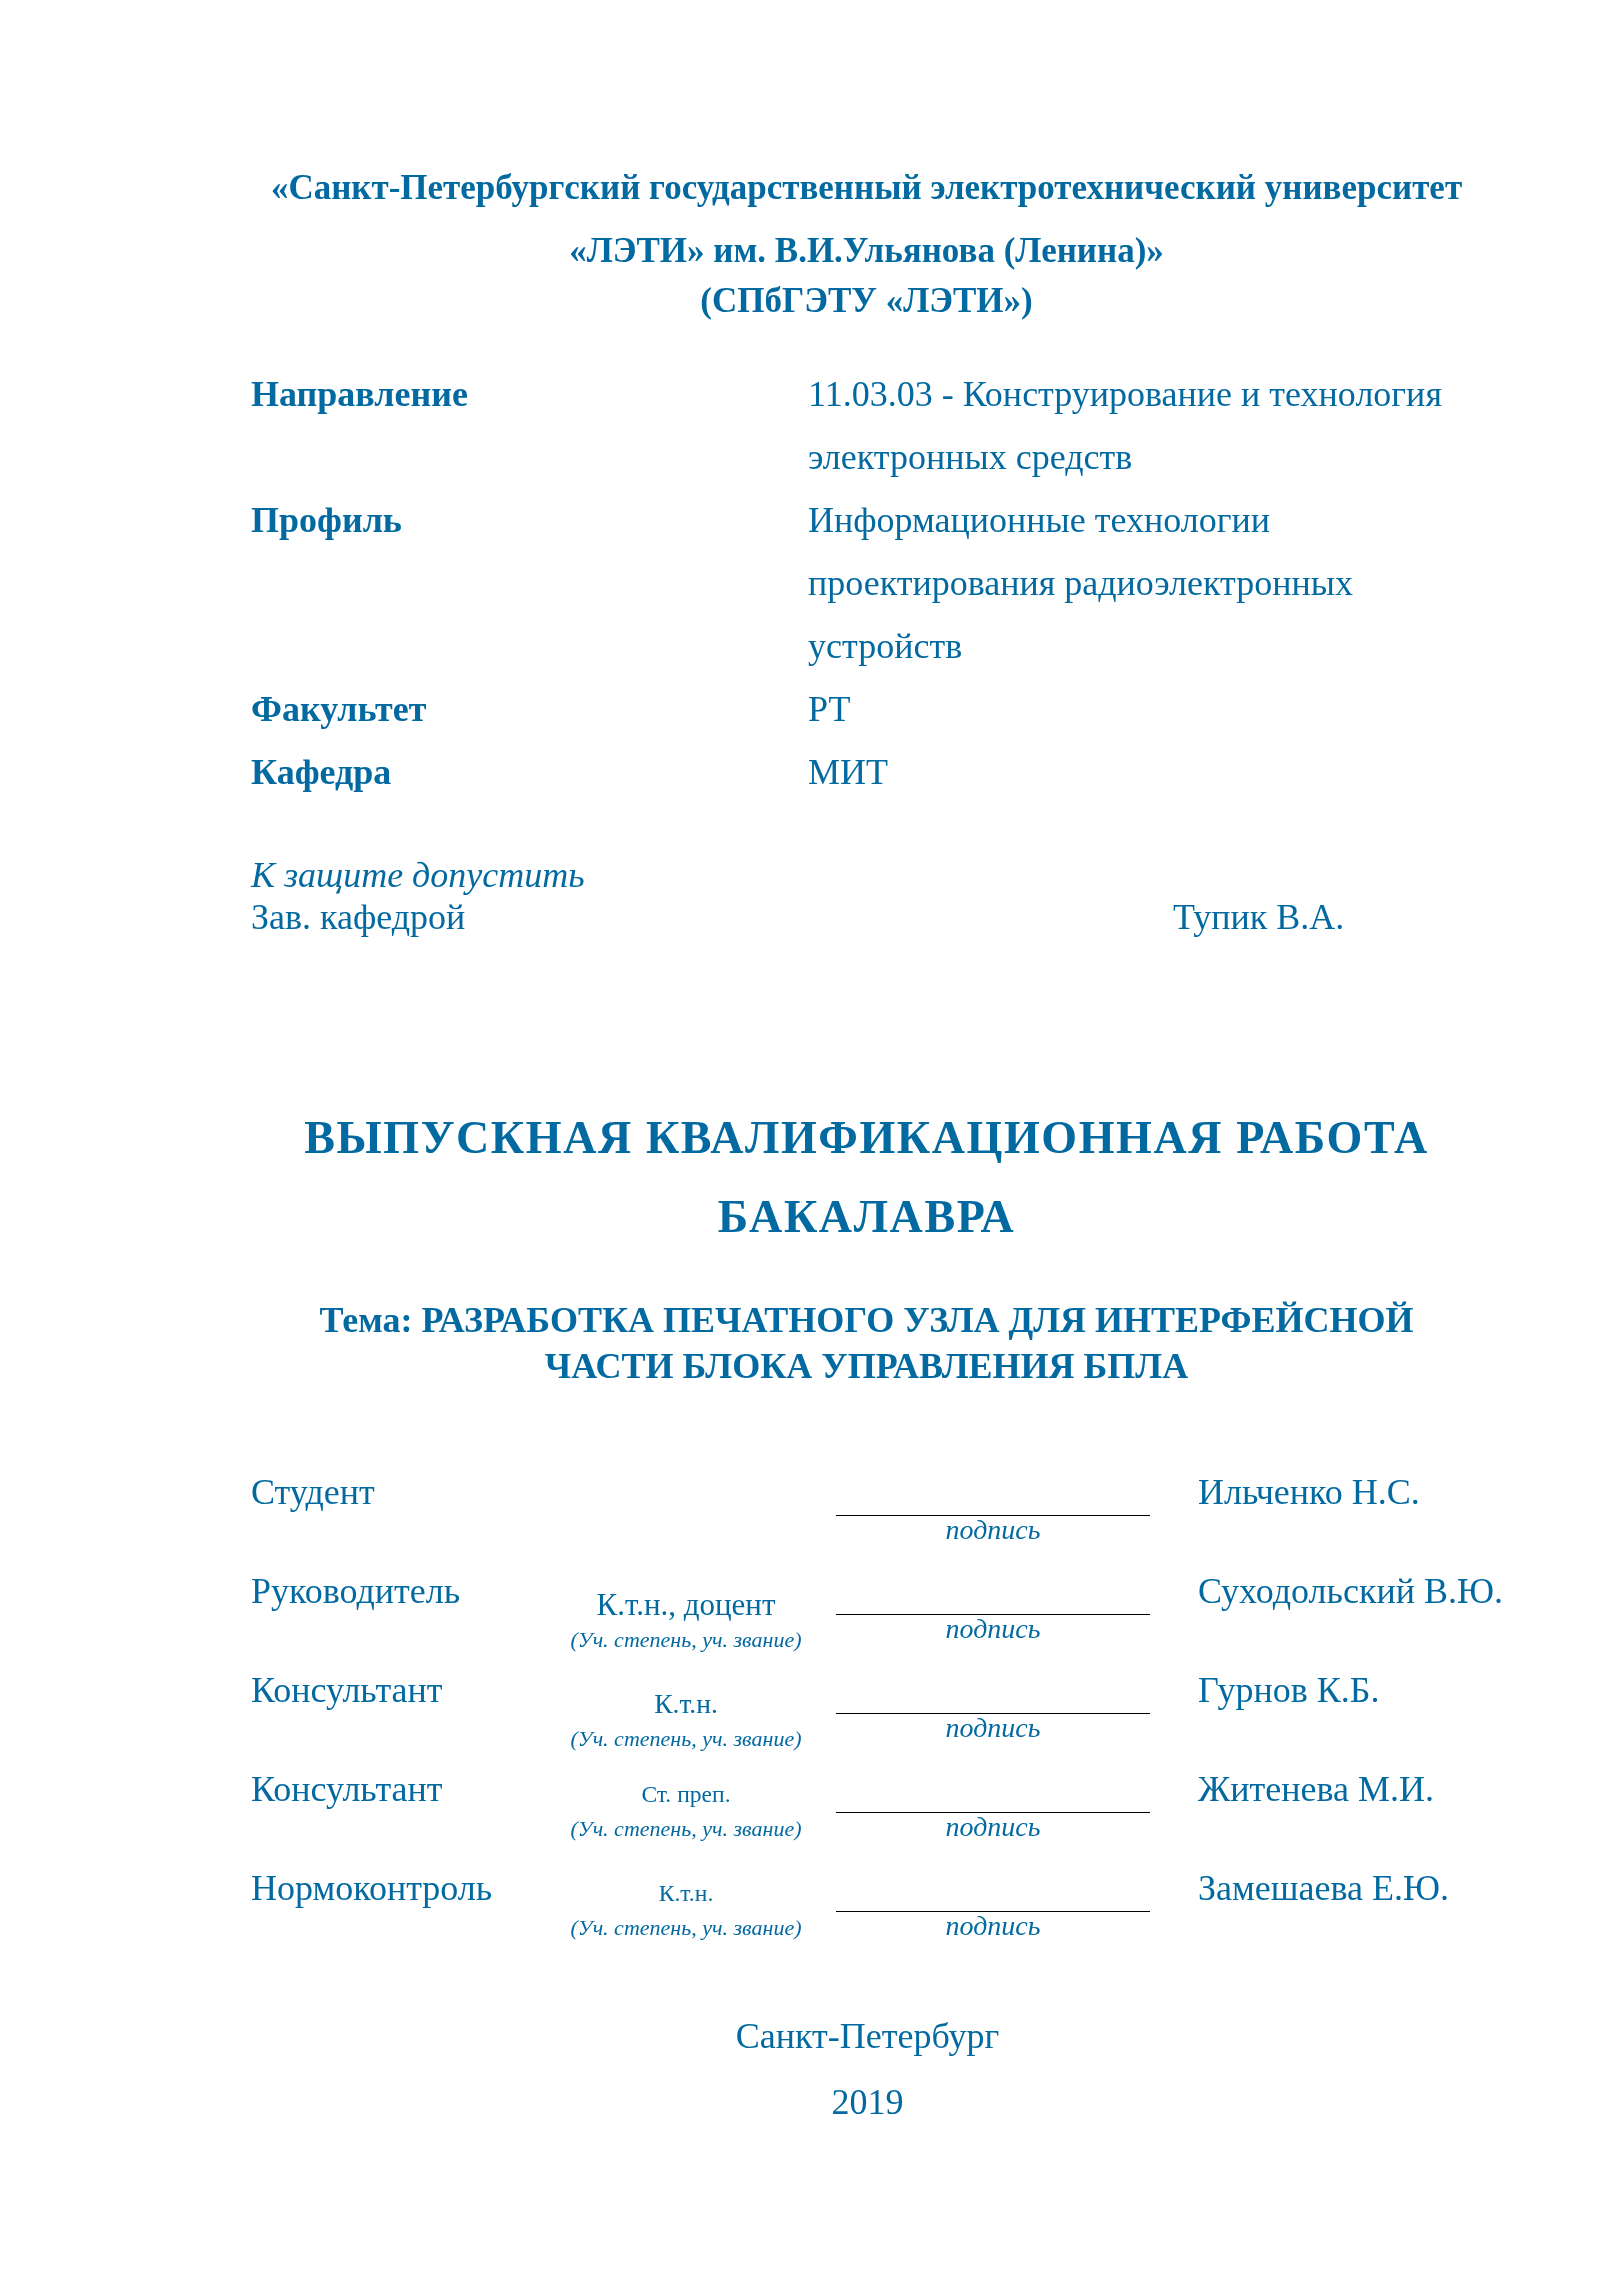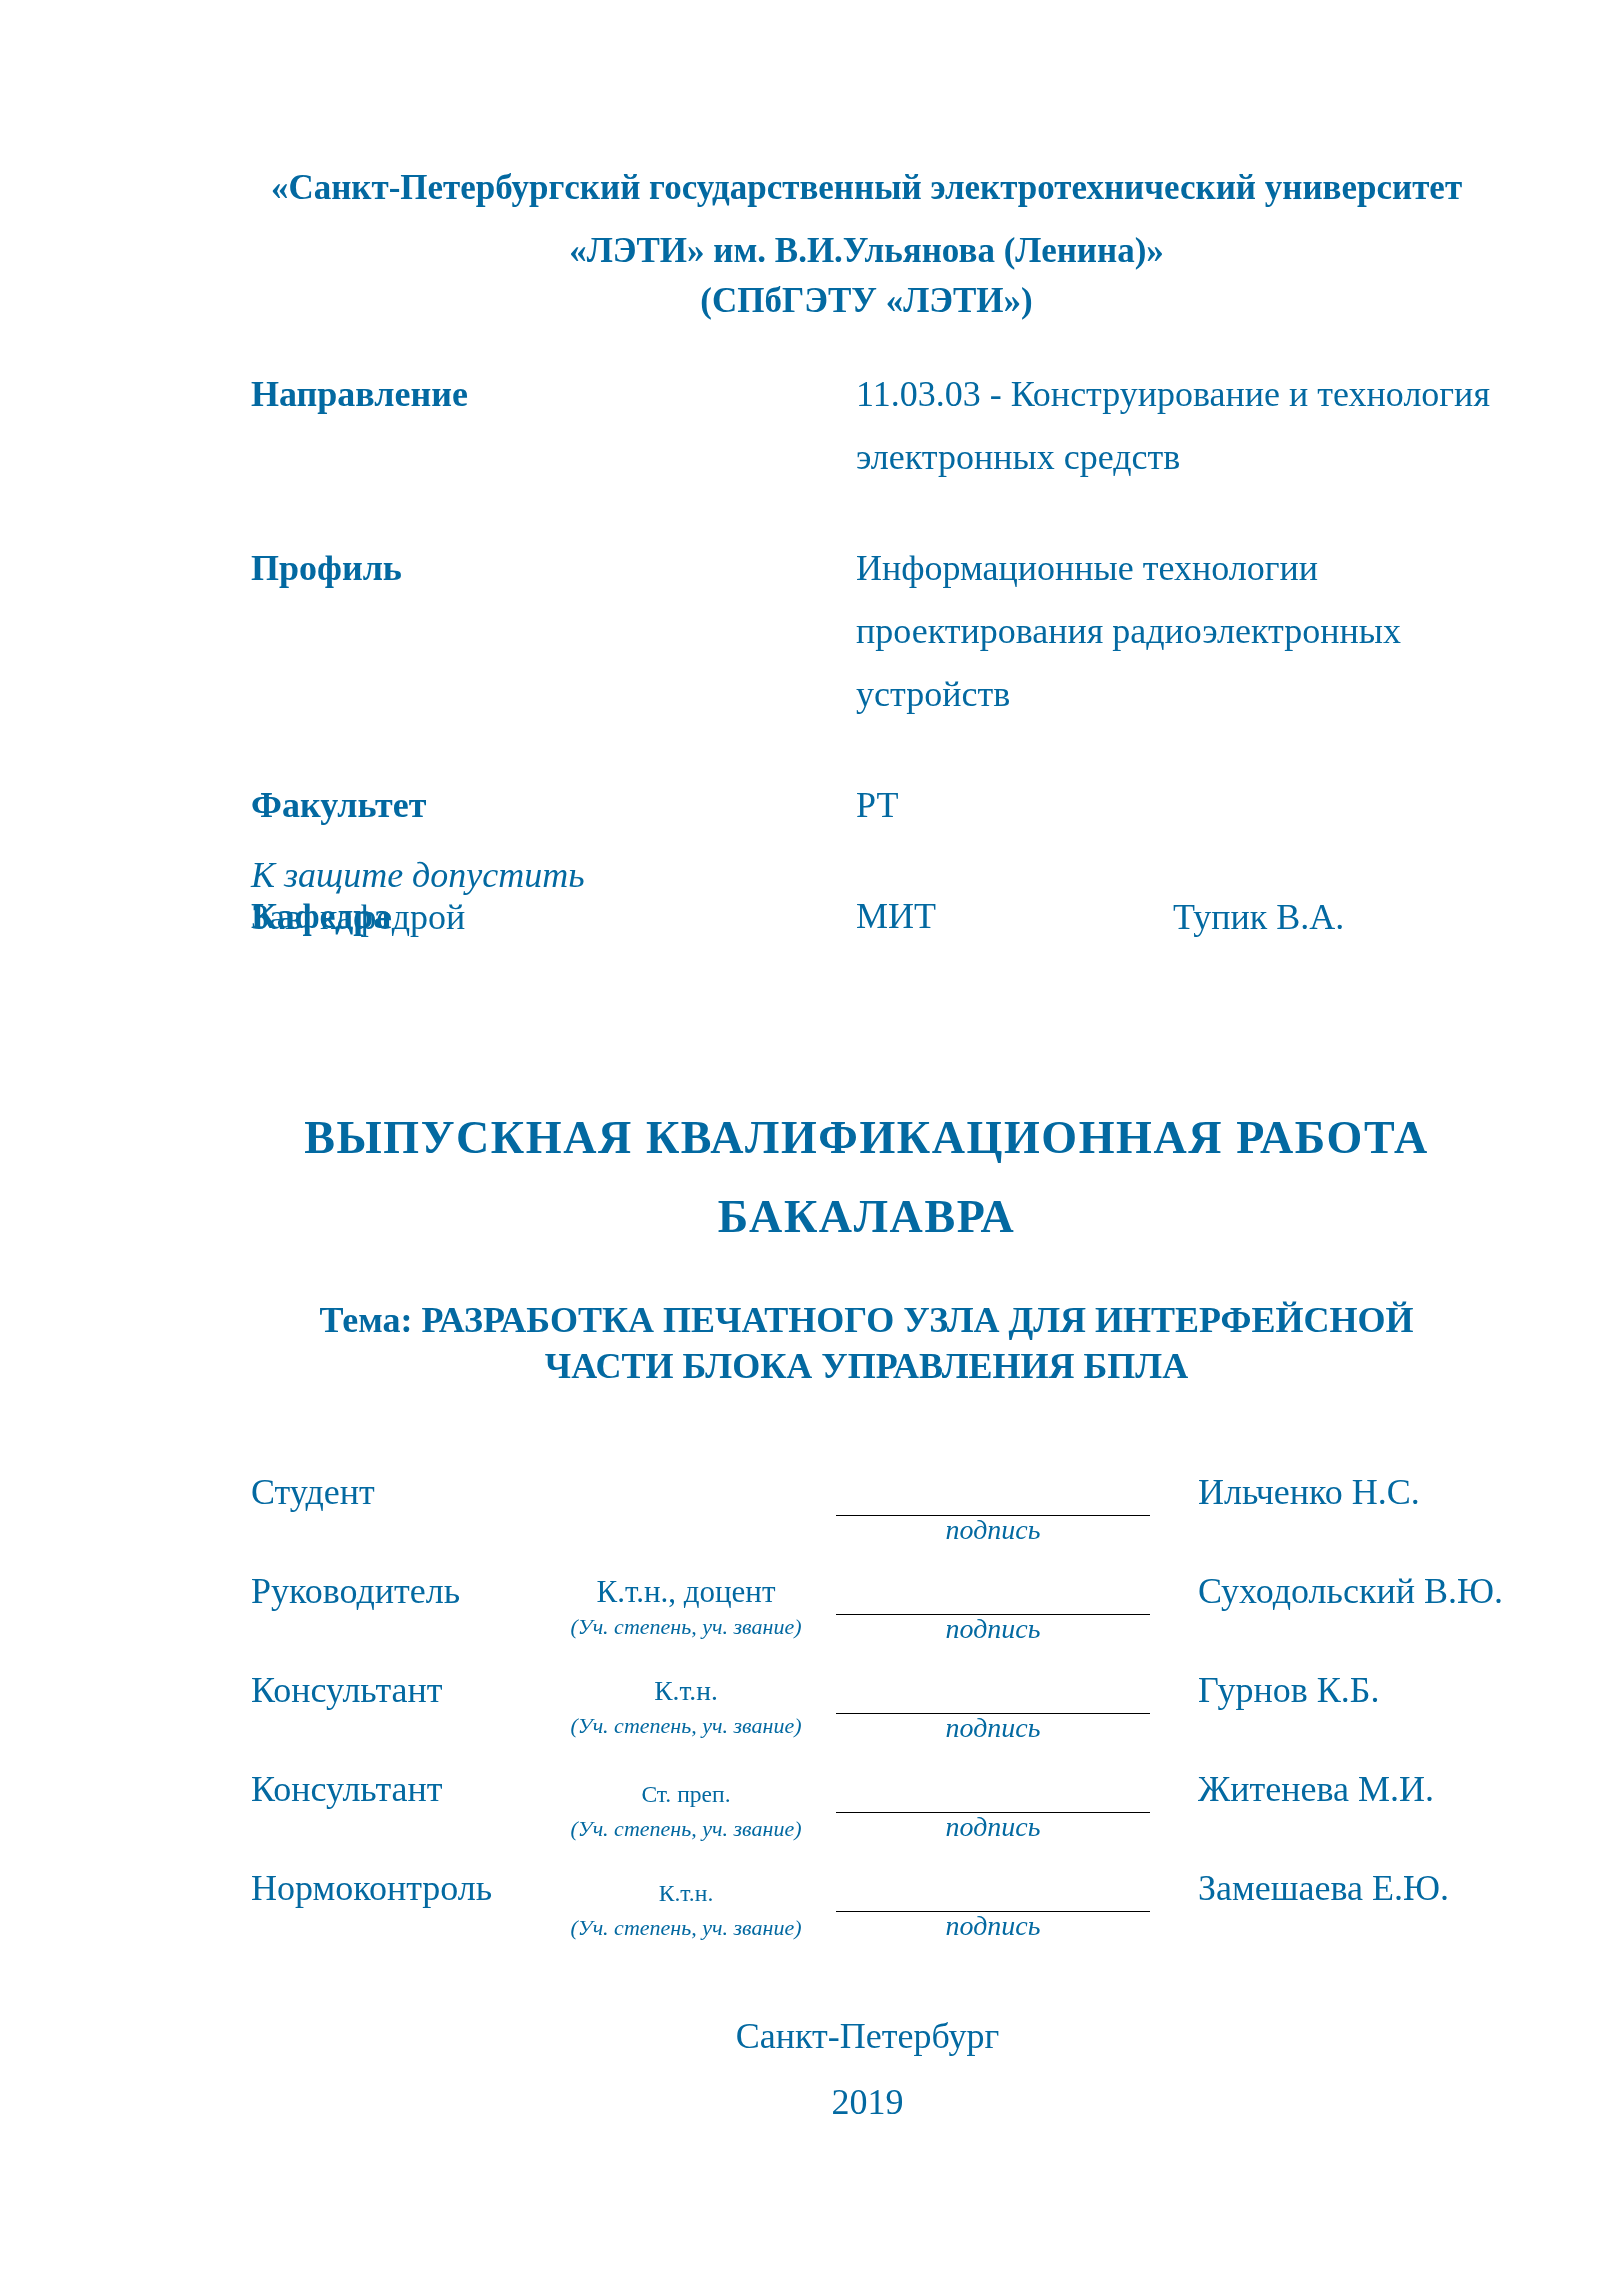--- a/index.html
+++ b/index.html
@@ -26,21 +26,20 @@
   .header .line23 { line-height: 50px; }
 
   
   .info {
     position: absolute;
     top: 363px; left: 251px; right: 108px;
     font-size: 36px;
     line-height: 63px;
     display: grid;
     grid-template-columns: 557px 1fr;
-    gap: 48px;
   }
   .info .info-label { font-weight: bold; }
   .info .info-value { white-space: pre-line; }
 
   
   .admission {
     position: absolute;
     top: 854px; left: 251px; right: 139px;
     font-size: 36px;
   }
@@ -74,21 +73,21 @@
   .signatures {
     position: absolute;
     top: 1470px; left: 251px; right: 79px;
   }
   .sig-row { position: relative; height: 99px; font-size: 36px; }
   .sig-role { position: absolute; left: 0; top: 0; line-height: 44px; }
   .sig-degree {
     position: absolute; left: 290px; width: 290px; top: 0;
     text-align: center;
   }
-  .degree-text { line-height: 38px; margin-top: 4px; }
+  .degree-text { line-height: 38px; margin-top: 17px; }
   .size-md .degree-text { font-size: 31px; }
   .size-sm .degree-text { font-size: 27.5px; }
   .size-xs .degree-text { font-size: 23.6px; margin-top: 7.9px; }
   .degree-caption {
     font-size: 22px; font-style: italic; line-height: 25px; margin-top: 3.1px;
   }
   .sig-line-block {
     position: absolute; left: 585px; width: 314px; top: 0;
     text-align: center;
   }

